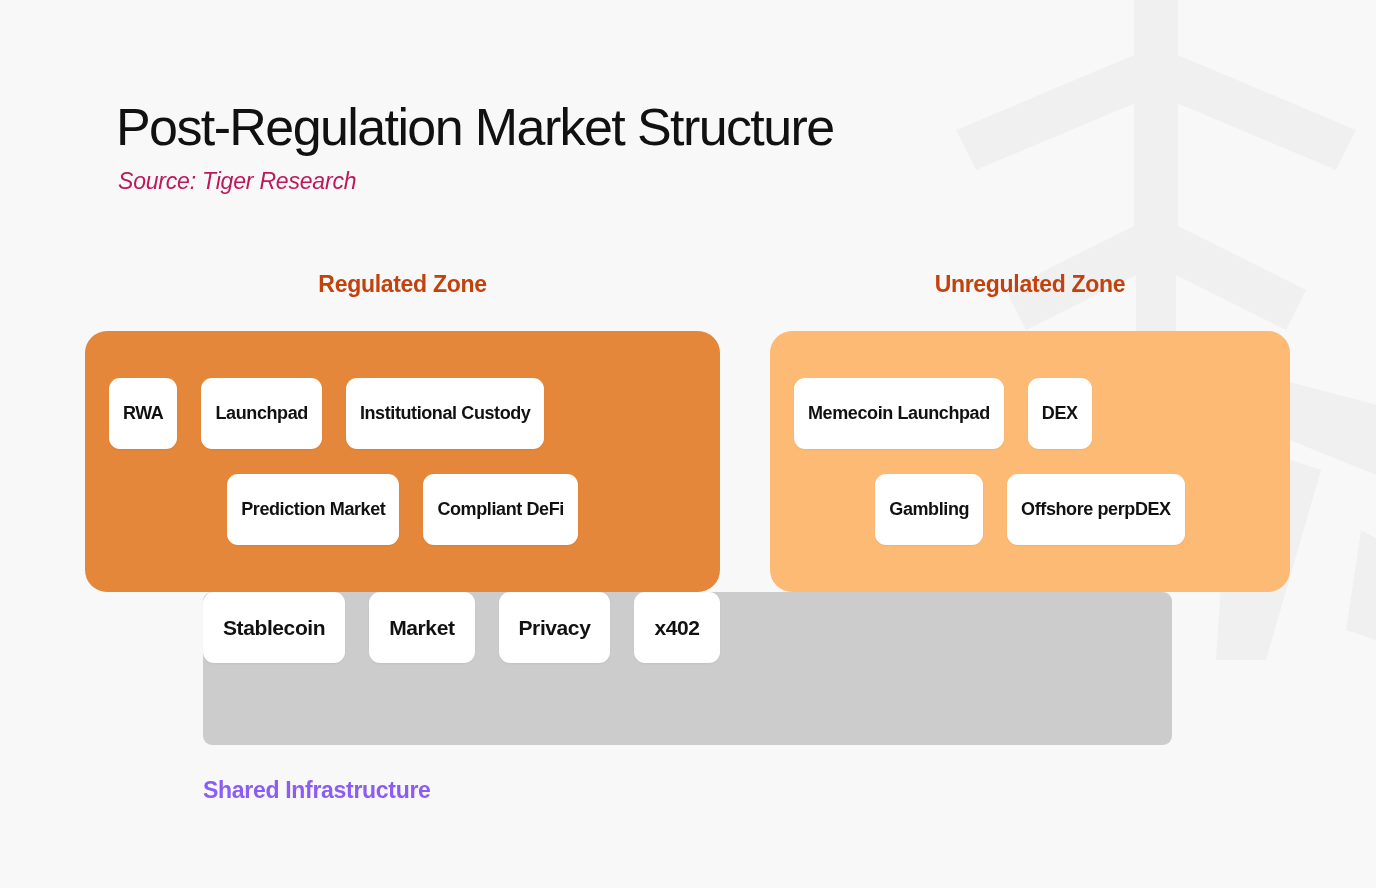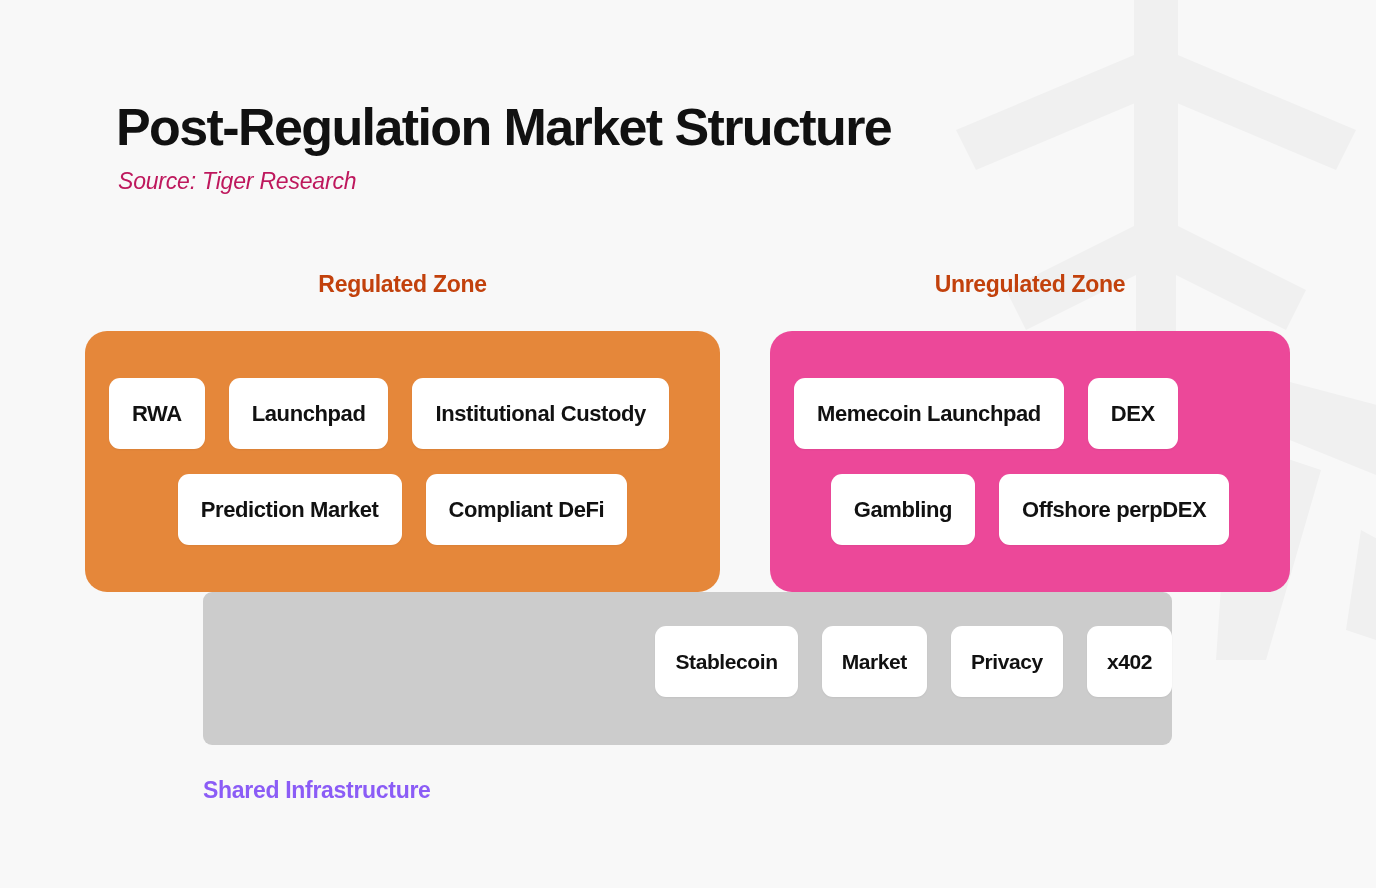--- a/index.html
+++ b/index.html
@@ -36,21 +36,21 @@
 
   
   #header {
     position: absolute;
     left: 116px;
     top: 100px;
     z-index: 3;
   }
   #page-title {
     font-size: 52px;
-    font-weight: 700;
+    font-weight: 400;
     color: #111111;
     letter-spacing: -1.6px;
     line-height: 1.04;
     margin: 0;
     white-space: nowrap;
   }
   #page-source {
     font-size: 23px;
     font-style: italic;
     color: #be185d;
@@ -87,22 +87,21 @@
     position: absolute;
     left: 203px;
     top: 592px;
     width: 969px;
     height: 153px;
     background: #cccccc;
     border-radius: 9px;
     z-index: 1;
     display: flex;
     align-items: flex-start;
-    justify-content: flex-end;
-    padding-top: 34px;
+    justify-content: flex-start;
     box-sizing: border-box;
   }
   #shared-cards {
     display: flex;
     gap: 24px;
     align-items: center;
   }
   #shared-label {
     position: absolute;
     left: 203px;
@@ -133,41 +132,41 @@
     top: 331px;
     width: 635px;
     height: 261px;
     background: #e5873a;
   }
   #zone-unregulated {
     left: 770px;
     top: 331px;
     width: 520px;
     height: 261px;
-    background: #ec4899;
+    background: #fdba74;
   }
   .zone-row {
     display: flex;
     gap: 24px;
     align-items: center;
   }
   .row-left { justify-content: flex-start; }
   .row-center { justify-content: center; }
 
   
   .card {
     background: #ffffff;
     border-radius: 11px;
     height: 71px;
     display: flex;
     align-items: center;
     justify-content: center;
-    padding: 0 23px;
+    padding: 0 14px;
     box-sizing: border-box;
-    font-size: 22px;
+    font-size: 18px;
     font-weight: 700;
     color: #111111;
     letter-spacing: -0.4px;
     white-space: nowrap;
     box-shadow: 0 1px 2px rgba(0,0,0,0.05);
   }
   .card-sm {
     font-size: 21px;
     padding: 0 20px;
   }

